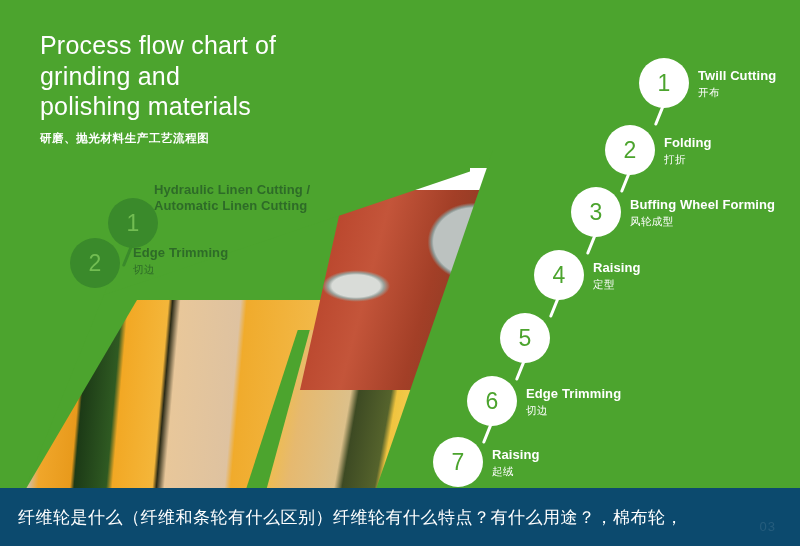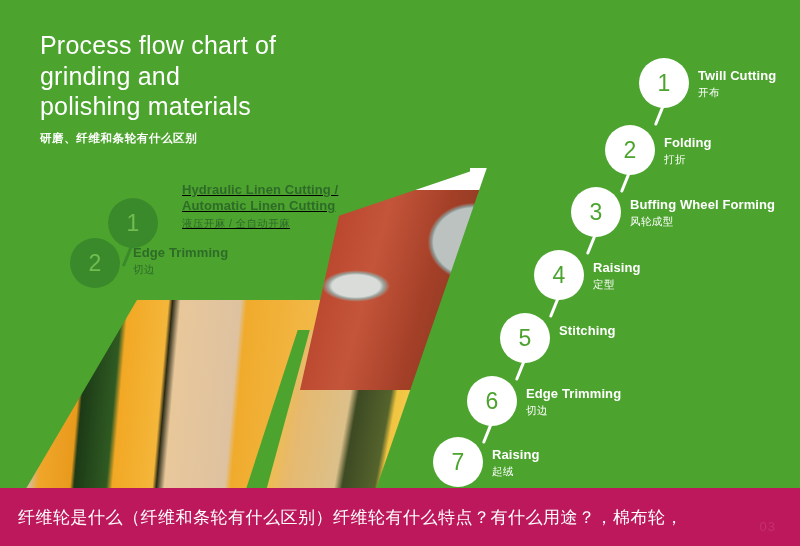--- a/index.html
+++ b/index.html
@@ -112,21 +112,21 @@
     font-size:13px; font-weight:bold; letter-spacing:.1px;
     line-height:1.25; white-space:pre-line;
   }
   .label .zh { font-size:10.5px; margin-top:2px; letter-spacing:.4px; }
   .label.light .en, .label.light .zh { color:#ffffff; }
   .label.darkgreen .en, .label.darkgreen .zh { color:#2e6b28; }
 
   
   #caption-bar {
     position:absolute; left:0; bottom:0; width:800px; height:58px;
-    background:#be185d;
+    background:#0c4a6e;
     display:flex; align-items:center;
     z-index:40;
   }
   #caption-text {
     color:#ffffff; font-size:17px; padding-left:18px; letter-spacing:.5px;
     white-space:nowrap;
   }
   #watermark {
     position:absolute; right:24px; bottom:12px;
     color:rgba(255,255,255,.10); font-size:13px; letter-spacing:1px;
@@ -165,30 +165,29 @@
 
     <div class="green-wedge" id="wedge-left-top"></div>
     <div class="green-wedge" id="wedge-right"></div>
     <div class="green-wedge" id="wedge-far-left"></div>
   </div>
 
   <div id="headline">
     <div class="title">Process flow chart of
 grinding and
 polishing materials</div>
-    <div class="subtitle">研磨、纤维和条轮有什么区别</div>
+    <div class="subtitle">研磨、抛光材料生产工艺流程图</div>
   </div>
 
   <div class="step" style="left:108px; top:198px;">
     <div class="bubble dark">1</div>
     <div class="tail dark" style="left:22px; top:48px;"></div>
-    <div class="label darkgreen" style="left:74px; top:-16px; width:200px;text-decoration:underline;">
+    <div class="label darkgreen" style="left:46px; top:-16px; width:200px;">
       <div class="en">Hydraulic Linen Cutting /
 Automatic Linen Cutting</div>
-      <div class="zh">液压开麻 / 全自动开麻</div>
     </div>
   </div>
 
   <div class="step" style="left:70px; top:238px;">
     <div class="bubble dark">2</div>
     <div class="label darkgreen" style="left:63px; top:7px; width:190px;">
       <div class="en">Edge Trimming</div>
       <div class="zh">切边</div>
     </div>
   </div>
@@ -226,21 +225,20 @@
     <div class="label light" style="left:59px; top:10px; width:180px;">
       <div class="en">Raising</div>
       <div class="zh">定型</div>
     </div>
   </div>
 
   <div class="step" style="left:500px; top:313px;">
     <div class="bubble white">5</div>
     <div class="tail white" style="left:23px; top:47px;"></div>
     <div class="label light" style="left:59px; top:10px; width:180px;">
-      <div class="en">Stitching</div>
     </div>
   </div>
 
   <div class="step" style="left:467px; top:376px;">
     <div class="bubble white">6</div>
     <div class="tail white" style="left:23px; top:47px;"></div>
     <div class="label light" style="left:59px; top:10px; width:180px;">
       <div class="en">Edge Trimming</div>
       <div class="zh">切边</div>
     </div>

